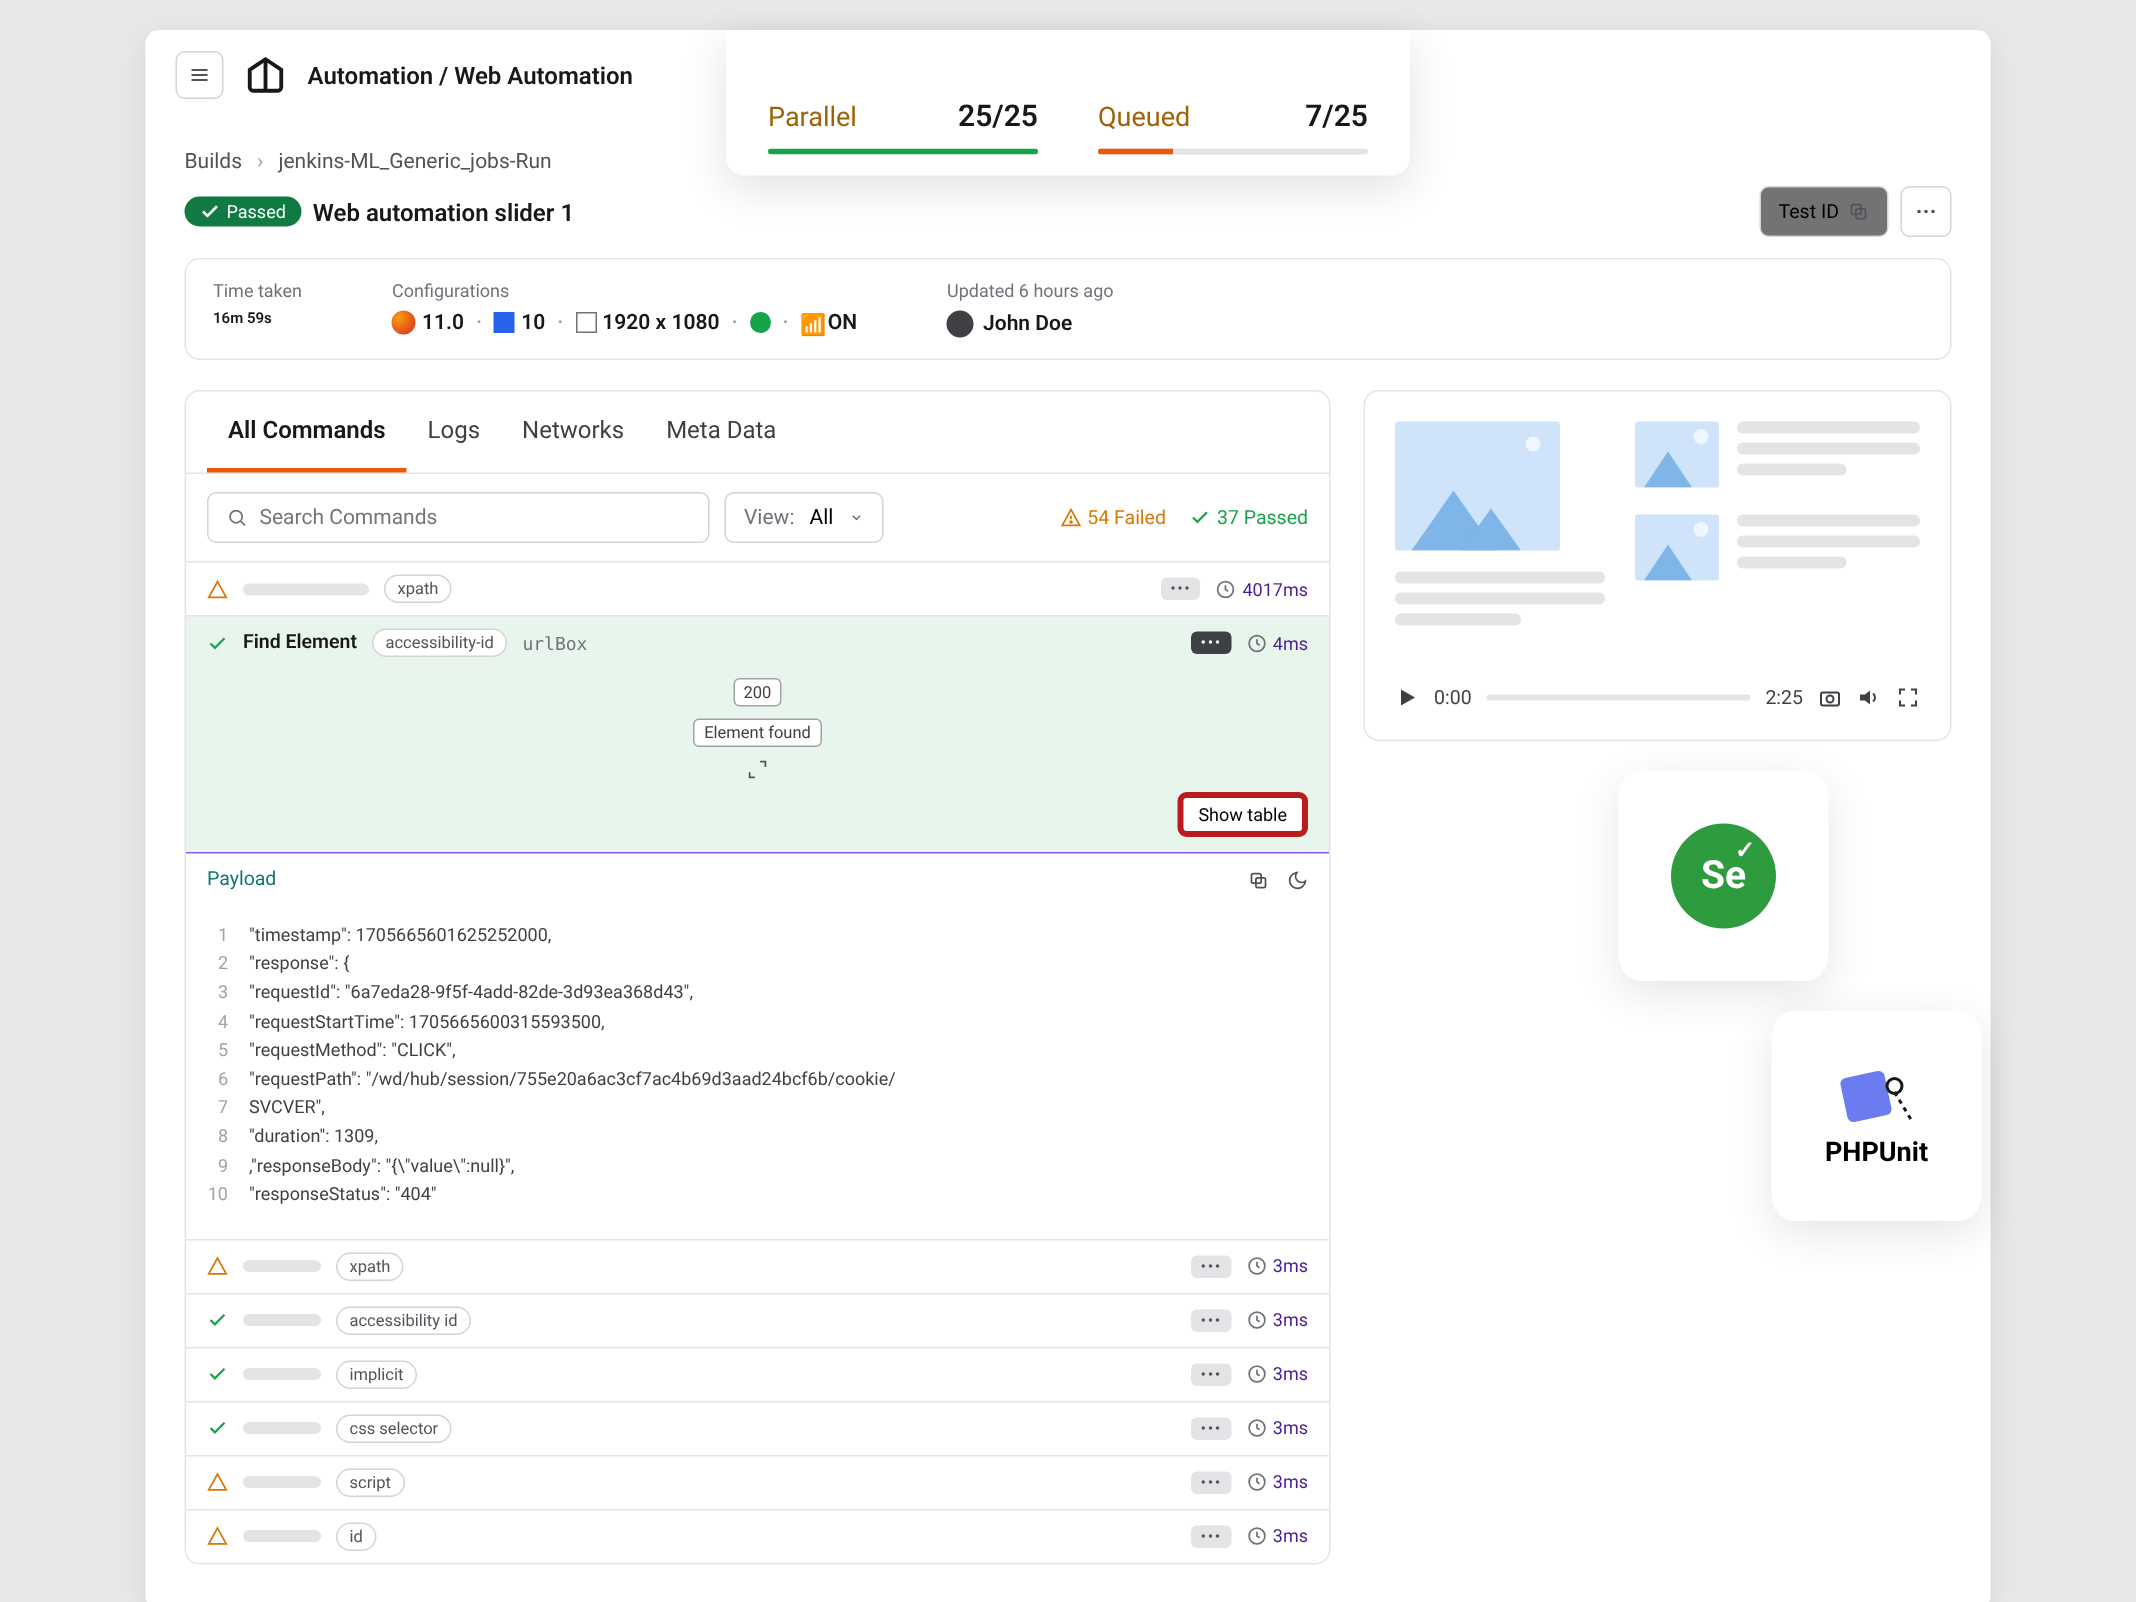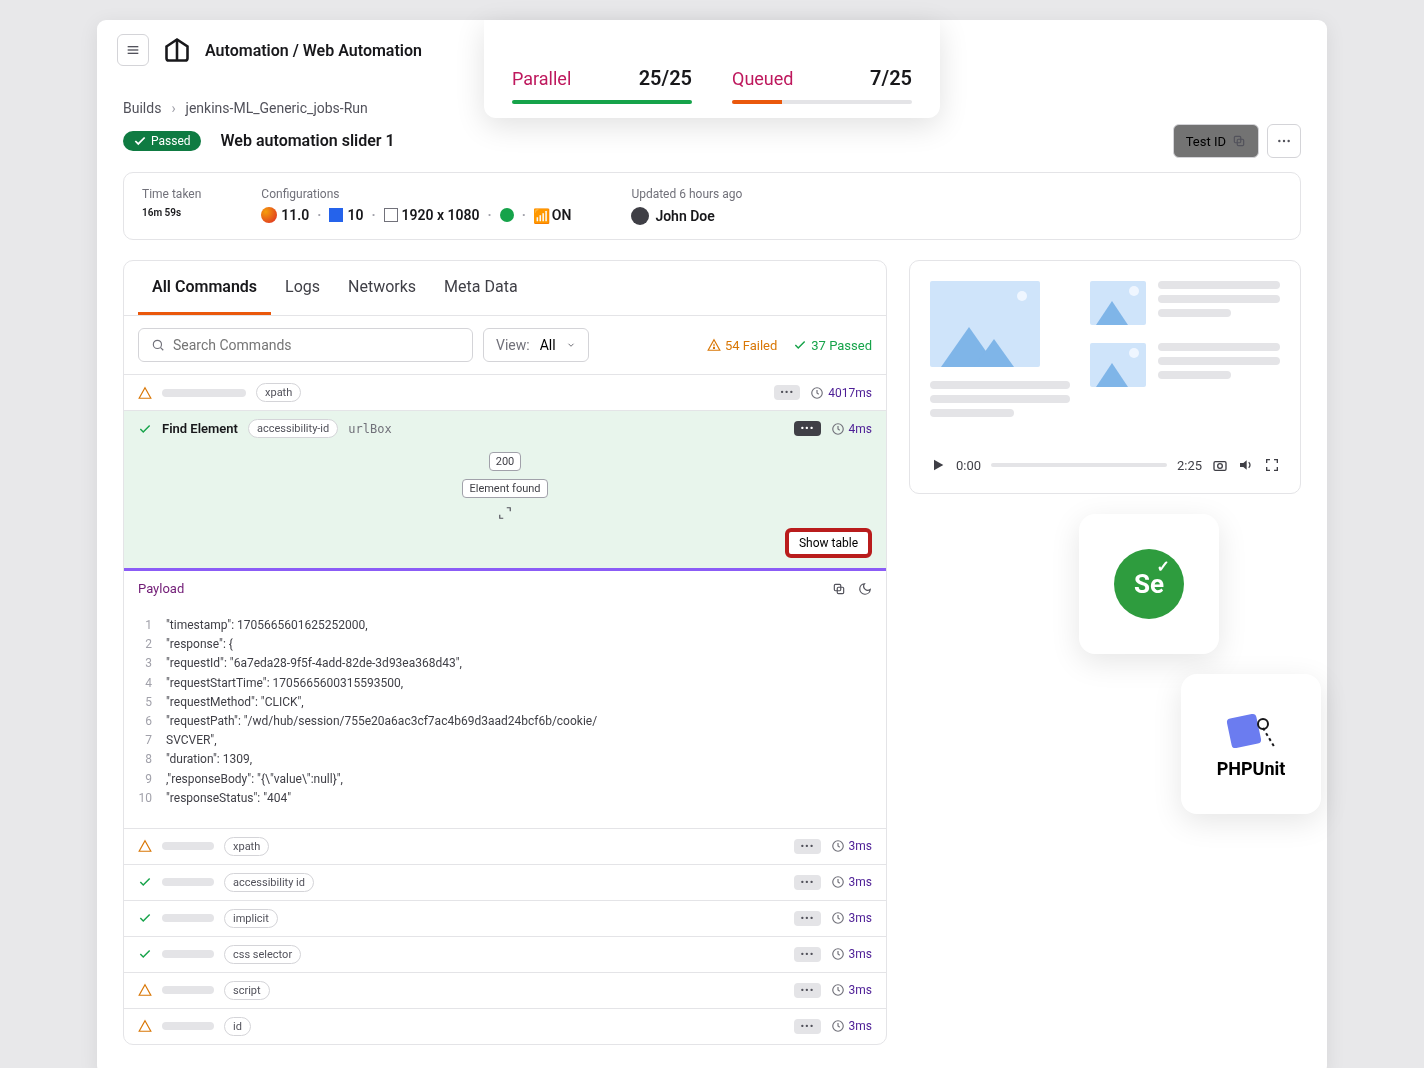--- a/index.html
+++ b/index.html
@@ -6,31 +6,31 @@
 body { background: #e8e8ea; padding: 20px; display: flex; justify-content: center; }
 .app { width: 1230px; background: #fff; border-radius: 9px; box-shadow: 0 4px 20px rgba(0,0,0,0.08); position: relative; padding-bottom: 30px; }
 .topbar { display: flex; align-items: center; padding: 14px 20px; gap: 14px; }
 .menu-btn { width: 32px; height: 32px; border: 1px solid #d4d4d8; border-radius: 6px; display: flex; align-items: center; justify-content: center; cursor: pointer; background: #fff; }
 .menu-btn svg { width: 16px; height: 16px; }
 .logo { width: 28px; height: 28px; }
 .app-title { font-size: 16px; font-weight: 600; color: #18181b; }
 .floating-stats { position: absolute; top: 0; left: 50%; transform: translateX(-50%); background: #fff; border-radius: 0 0 12px 12px; box-shadow: 0 8px 30px rgba(0,0,0,0.12); padding: 18px 28px 14px; display: flex; gap: 40px; }
 .stat-item { min-width: 180px; }
 .stat-row { display: flex; justify-content: space-between; align-items: baseline; margin-bottom: 10px; }
-.stat-label { font-size: 18px; color: #be185d; margin-top: 30px; }
+.stat-label { font-size: 18px; color: #a16207; margin-top: 30px; }
 .stat-value { font-size: 20px; font-weight: 600; color: #18181b; }
 .stat-bar { height: 4px; background: #e4e4e7; border-radius: 4px; overflow: hidden; }
 .stat-bar-fill { height: 100%; }
 .stat-bar-fill.green { background: #16a34a; width: 100%; }
 .stat-bar-fill.orange { background: #ea580c; width: 28%; }
 .breadcrumb { display: flex; align-items: center; gap: 10px; padding: 0 26px; margin-top: 20px; font-size: 14px; color: #52525b; }
 .breadcrumb a { color: #52525b; text-decoration: none; cursor: pointer; }
 .chev { color: #a1a1aa; }
 .session-header { display: flex; align-items: center; justify-content: space-between; padding: 8px 26px 14px; }
-.session-left { display: flex; align-items: flex-start; gap: 20px; }
+.session-left { display: flex; align-items: flex-end; gap: 8px; }
 .badge-passed { background: #0f7b42; color: #fff; font-size: 12px; padding: 3px 10px; border-radius: 14px; display: flex; align-items: center; gap: 4px; }
 .session-name { font-size: 16px; font-weight: 600; color: #18181b; }
 .session-actions { display: flex; gap: 8px; }
 .test-id-btn { border: 1px solid #d4d4d8; border-radius: 6px; padding: 6px 12px; font-size: 13px; cursor: pointer; background: #737373; display: flex; align-items: center; gap: 6px; }
 .more-btn { border: 1px solid #d4d4d8; border-radius: 6px; width: 34px; height: 34px; cursor: pointer; background: #fff; display: flex; align-items: center; justify-content: center; }
 .meta-card { margin: 0 26px; border: 1px solid #e4e4e7; border-radius: 10px; padding: 14px 18px; display: flex; gap: 60px; }
 .meta-block { display: flex; flex-direction: column; gap: 6px; }
 .meta-label { font-size: 12px; color: #71717a; }
 .meta-value { font-size: 10px; font-weight: 600; color: #18181b; }
 .config-row { display: flex; align-items: center; gap: 8px; font-size: 14px; font-weight: 600; color: #18181b; }
@@ -62,21 +62,21 @@
 .cmd-right { margin-left: auto; display: flex; align-items: center; gap: 10px; }
 .dots-btn { background: #e4e4e7; border-radius: 4px; padding: 2px 6px; cursor: pointer; font-size: 11px; line-height: 1; color: #52525b; letter-spacing: 1px; }
 .dots-btn.dark { background: #3f3f46; color: #fff; }
 .time-val { color: #4c1d95; display: flex; align-items: center; gap: 4px; font-size: 12px; }
 .find-label { font-weight: 600; color: #18181b; }
 .url-text { font-family: ui-monospace, monospace; color: #71717a; font-size: 12px; }
 .result-bar { display: flex; align-items: center; padding: 6px 14px 10px; gap: 8px; background: #e8f5ec; flex-direction: column; }
 .code-pill { font-size: 11px; padding: 2px 6px; border: 1px solid #a1a1aa; border-radius: 4px; background: #fff; color: #3f3f46; }
 .result-actions { margin-left: auto; display: flex; gap: 8px; }
 .show-table-btn { border: 4px solid #b91c1c; border-radius: 6px; padding: 4px 10px; font-size: 12px; cursor: pointer; background: #fff; }
-.payload-header { display:flex; align-items:center; justify-content:space-between; padding: 10px 14px; border-top: 3px solid #8b5cf6; font-size: 13px; color: #701a75; }
+.payload-header { display:flex; align-items:center; justify-content:space-between; padding: 10px 14px; border-top: 1px solid #8b5cf6; font-size: 13px; color: #0f766e; }
 .payload-actions { display: flex; gap: 12px; }
 .payload-code { padding: 10px 14px 20px; font-family: ui-monospace, 'SF Mono', Menlo, monospace; font-size: 12px; color: #3f3f46; line-height: 1.6; }
 .code-line { display: flex; }
 .line-num { width: 28px; text-align: right; color: #a1a1aa; padding-right: 14px; flex-shrink: 0; }
 .right-panel { width: 392px; display: flex; flex-direction: column; gap: 20px; }
 .preview-card { border: 1px solid #e4e4e7; border-radius: 10px; padding: 20px; }
 .thumb-grid { display: flex; gap: 20px; margin-bottom: 40px; }
 .thumb-large { width: 140px; }
 .thumb-stack { flex: 1; display: flex; flex-direction: column; gap: 18px; }
 .thumb-item { display: flex; gap: 12px; }

